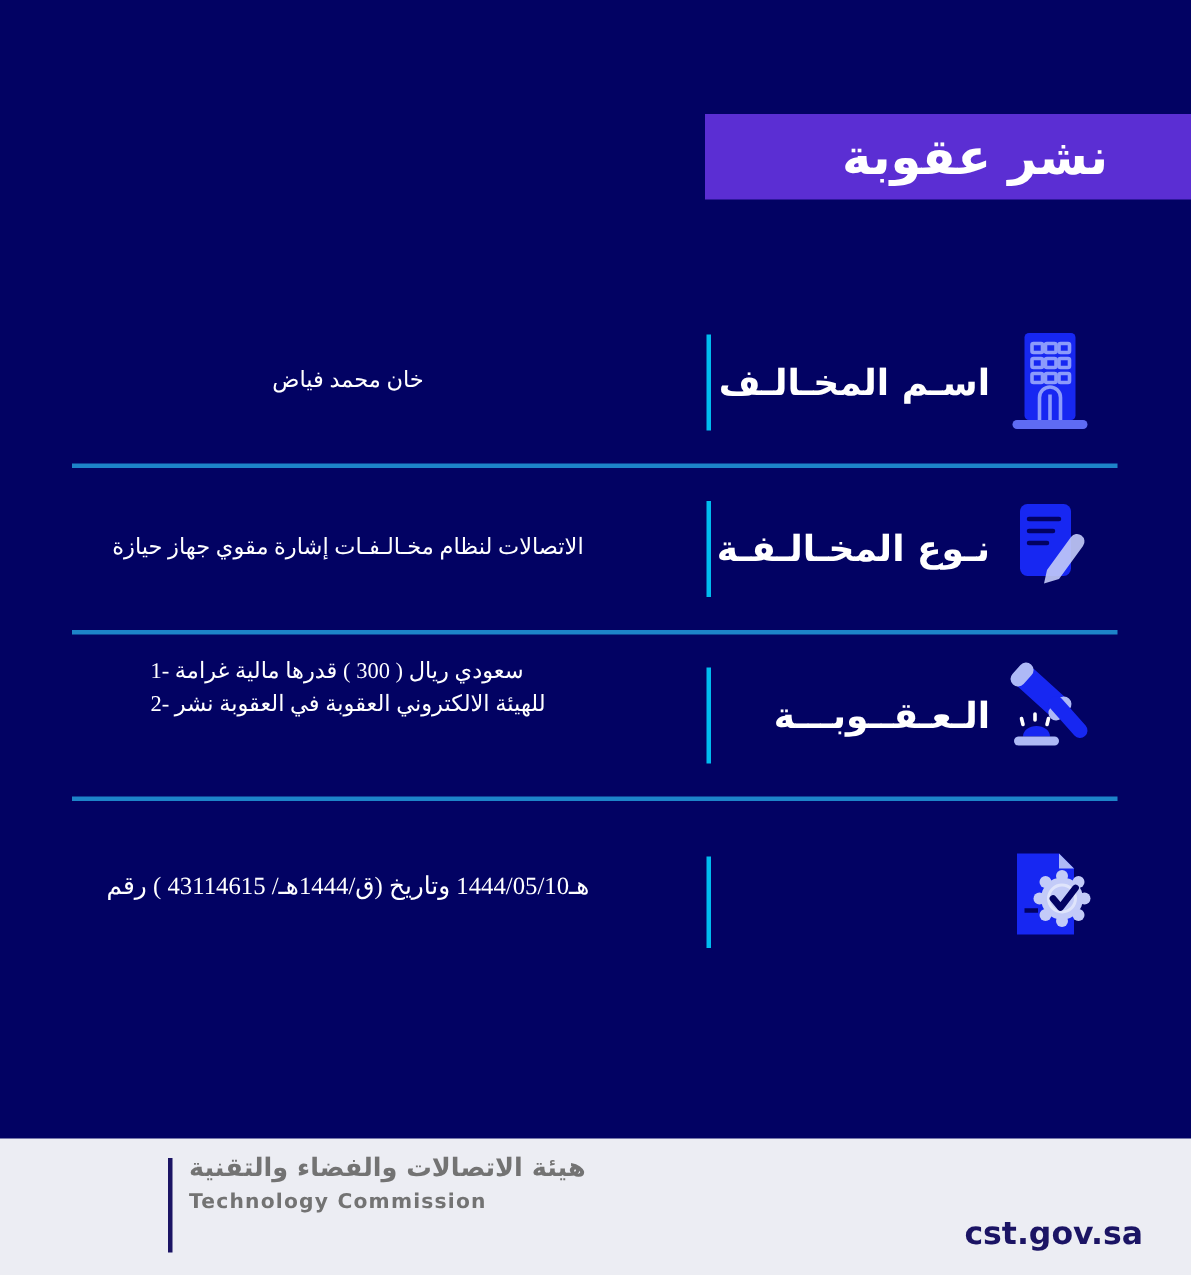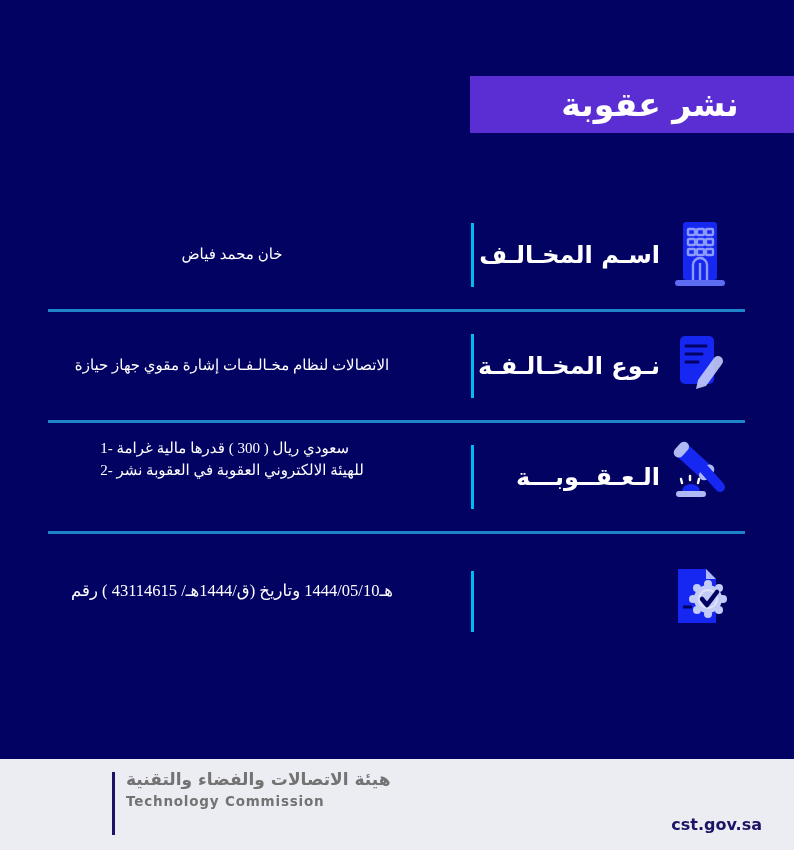--- a/index.html
+++ b/index.html
@@ -30,21 +30,21 @@
   .bidi-word{unicode-bidi:isolate;direction:ltr;font-family:Liberation Serif, serif;}
   .divider{position:absolute;left:48px;width:697px;height:3px;background:#1D84C9;}
   .d1{top:309px;} .d2{top:420px;} .d3{top:531px;}
   
   .footer{position:absolute;left:0;right:0;top:759px;height:91px;background:#ECEDF3;}
   .logo{position:absolute;left:30px;top:7px;}
   .logo-sep{position:absolute;left:112px;top:13px;width:3px;height:63px;background:#1B1464;}
   .org{position:absolute;left:126px;top:10px;color:#737373;}
   .org-ar{direction:rtl;text-align:left;font-size:17px;font-weight:700;margin-bottom:3px;}
   .org-en{font-size:13.5px;font-weight:700;letter-spacing:0.8px;line-height:1.45;}
-  .website{position:absolute;right:32px;bottom:16px;color:#1B1464;font-weight:700;font-size:16px;}
+  .website{position:absolute;right:32px;bottom:16px;color:#1B1464;font-weight:700;font-size:21px;}
 </style>
 </head>
 <body>
 
 <div class="poster">
 
   <div class="banner">
     <span>نشر عقوبة</span>
   </div>
 

